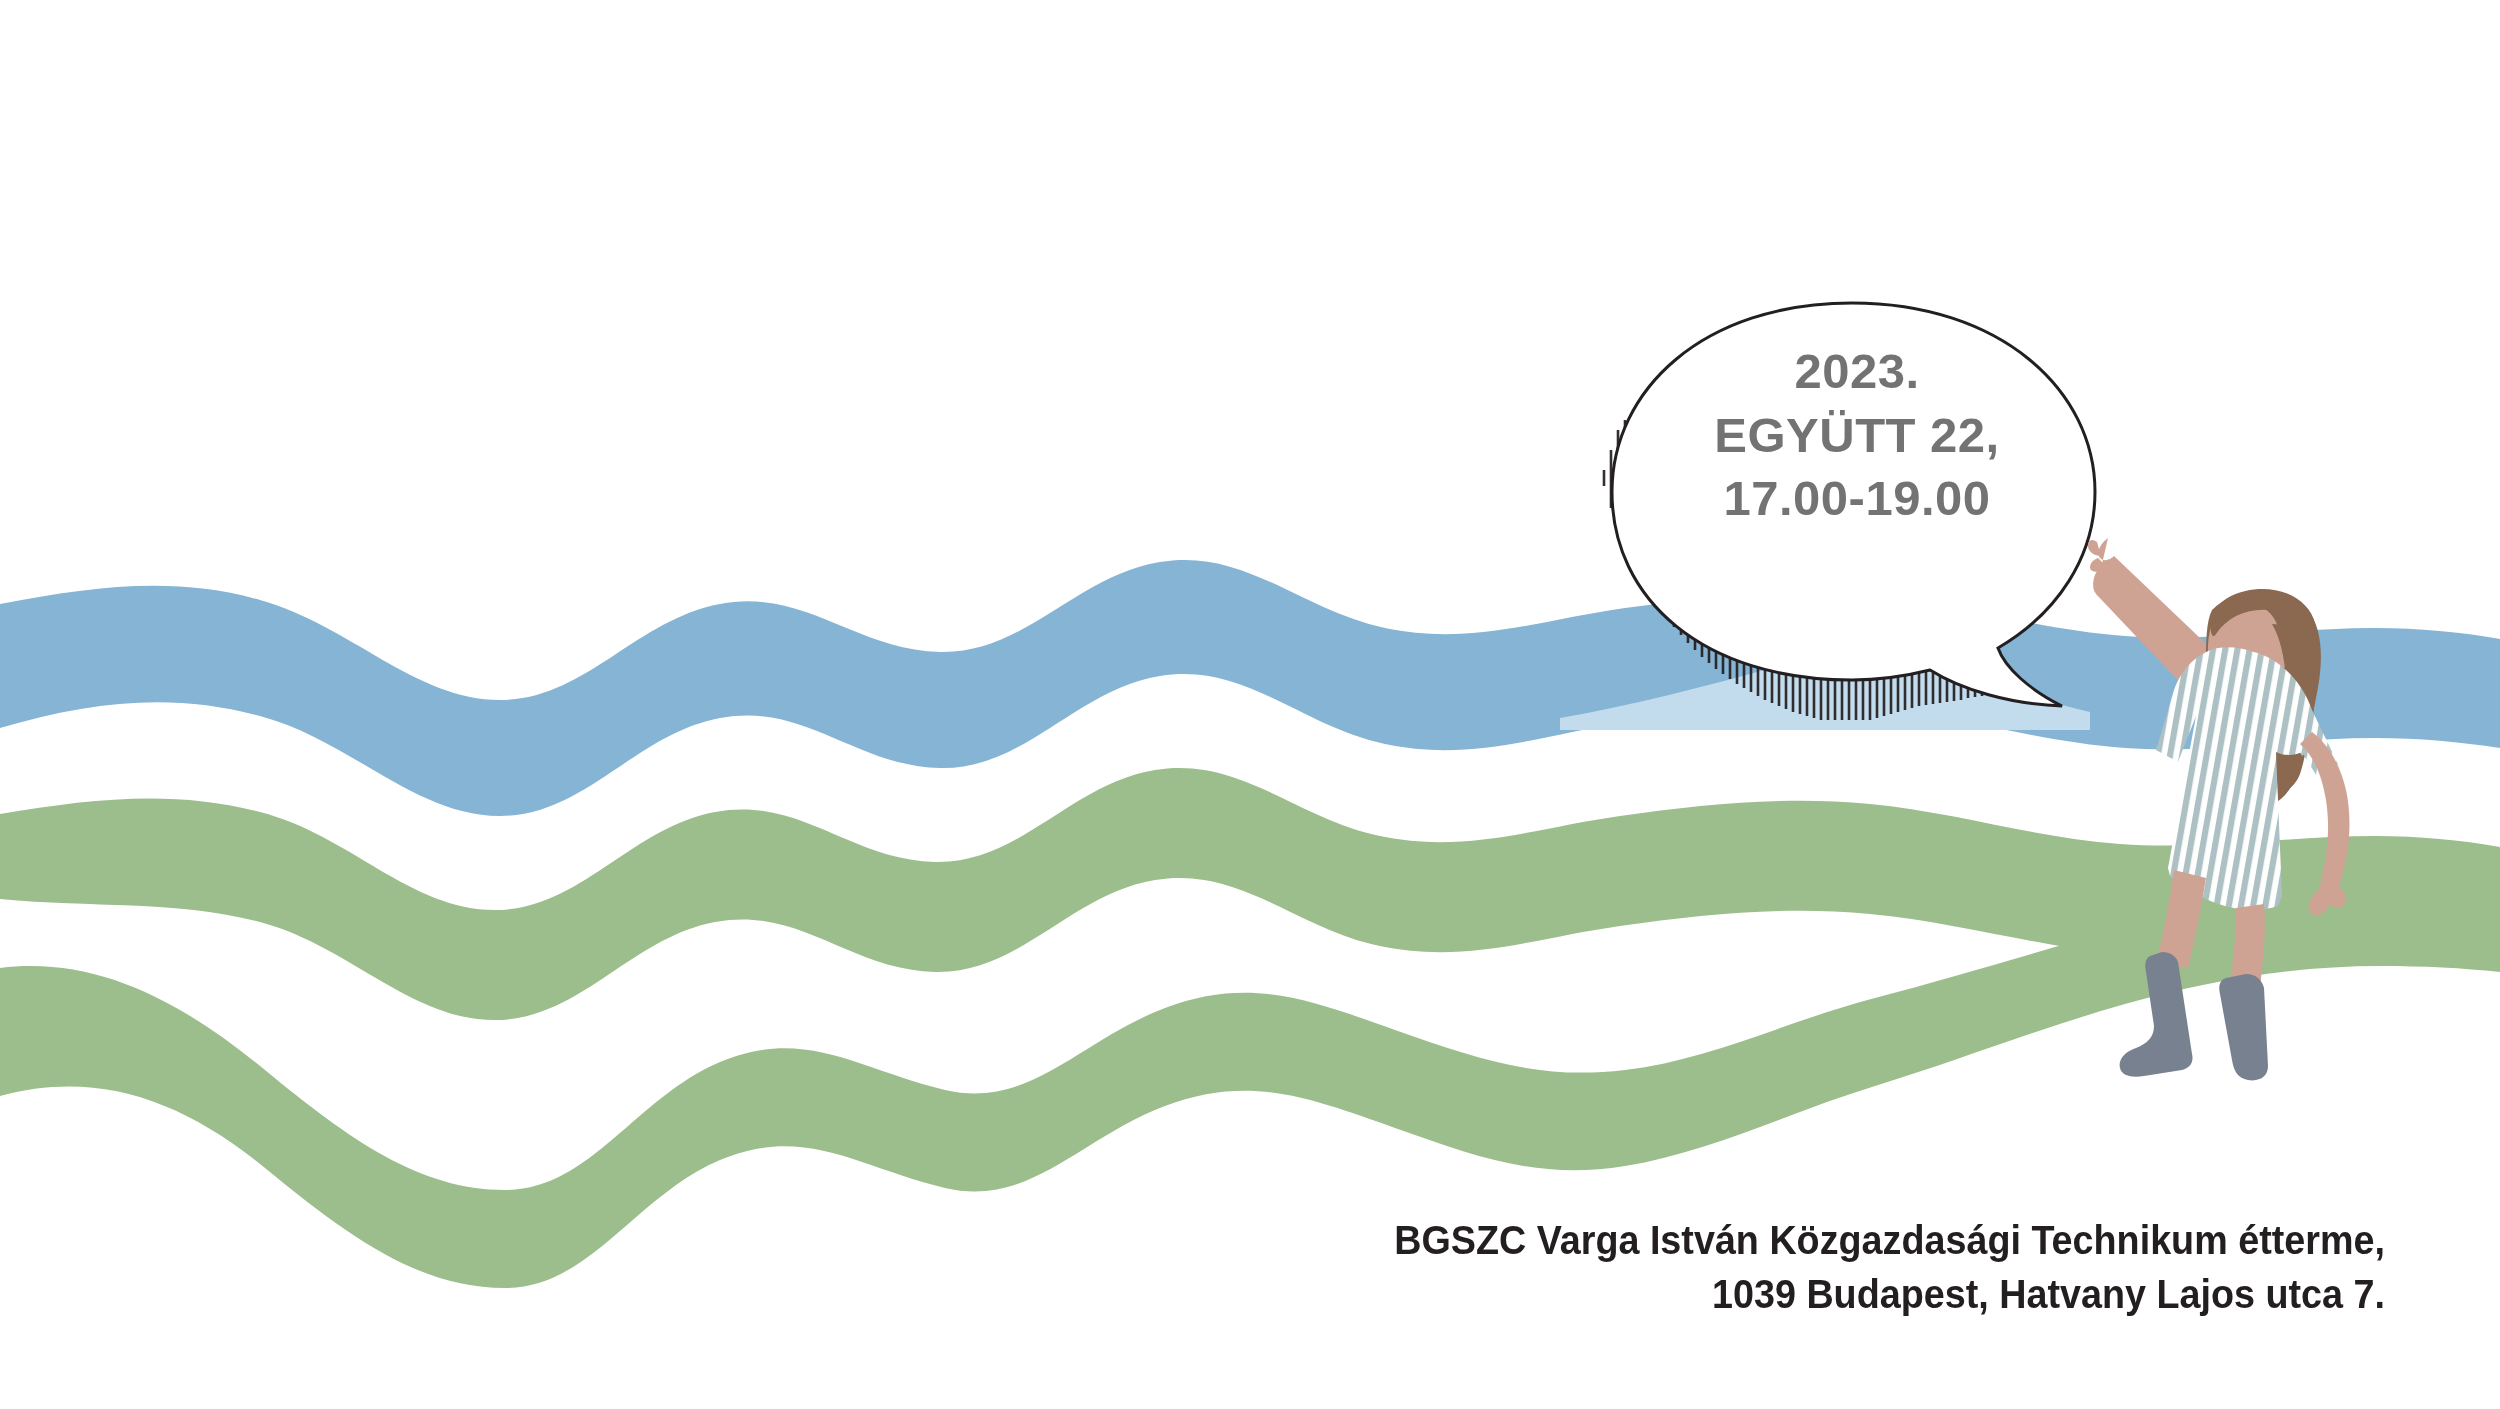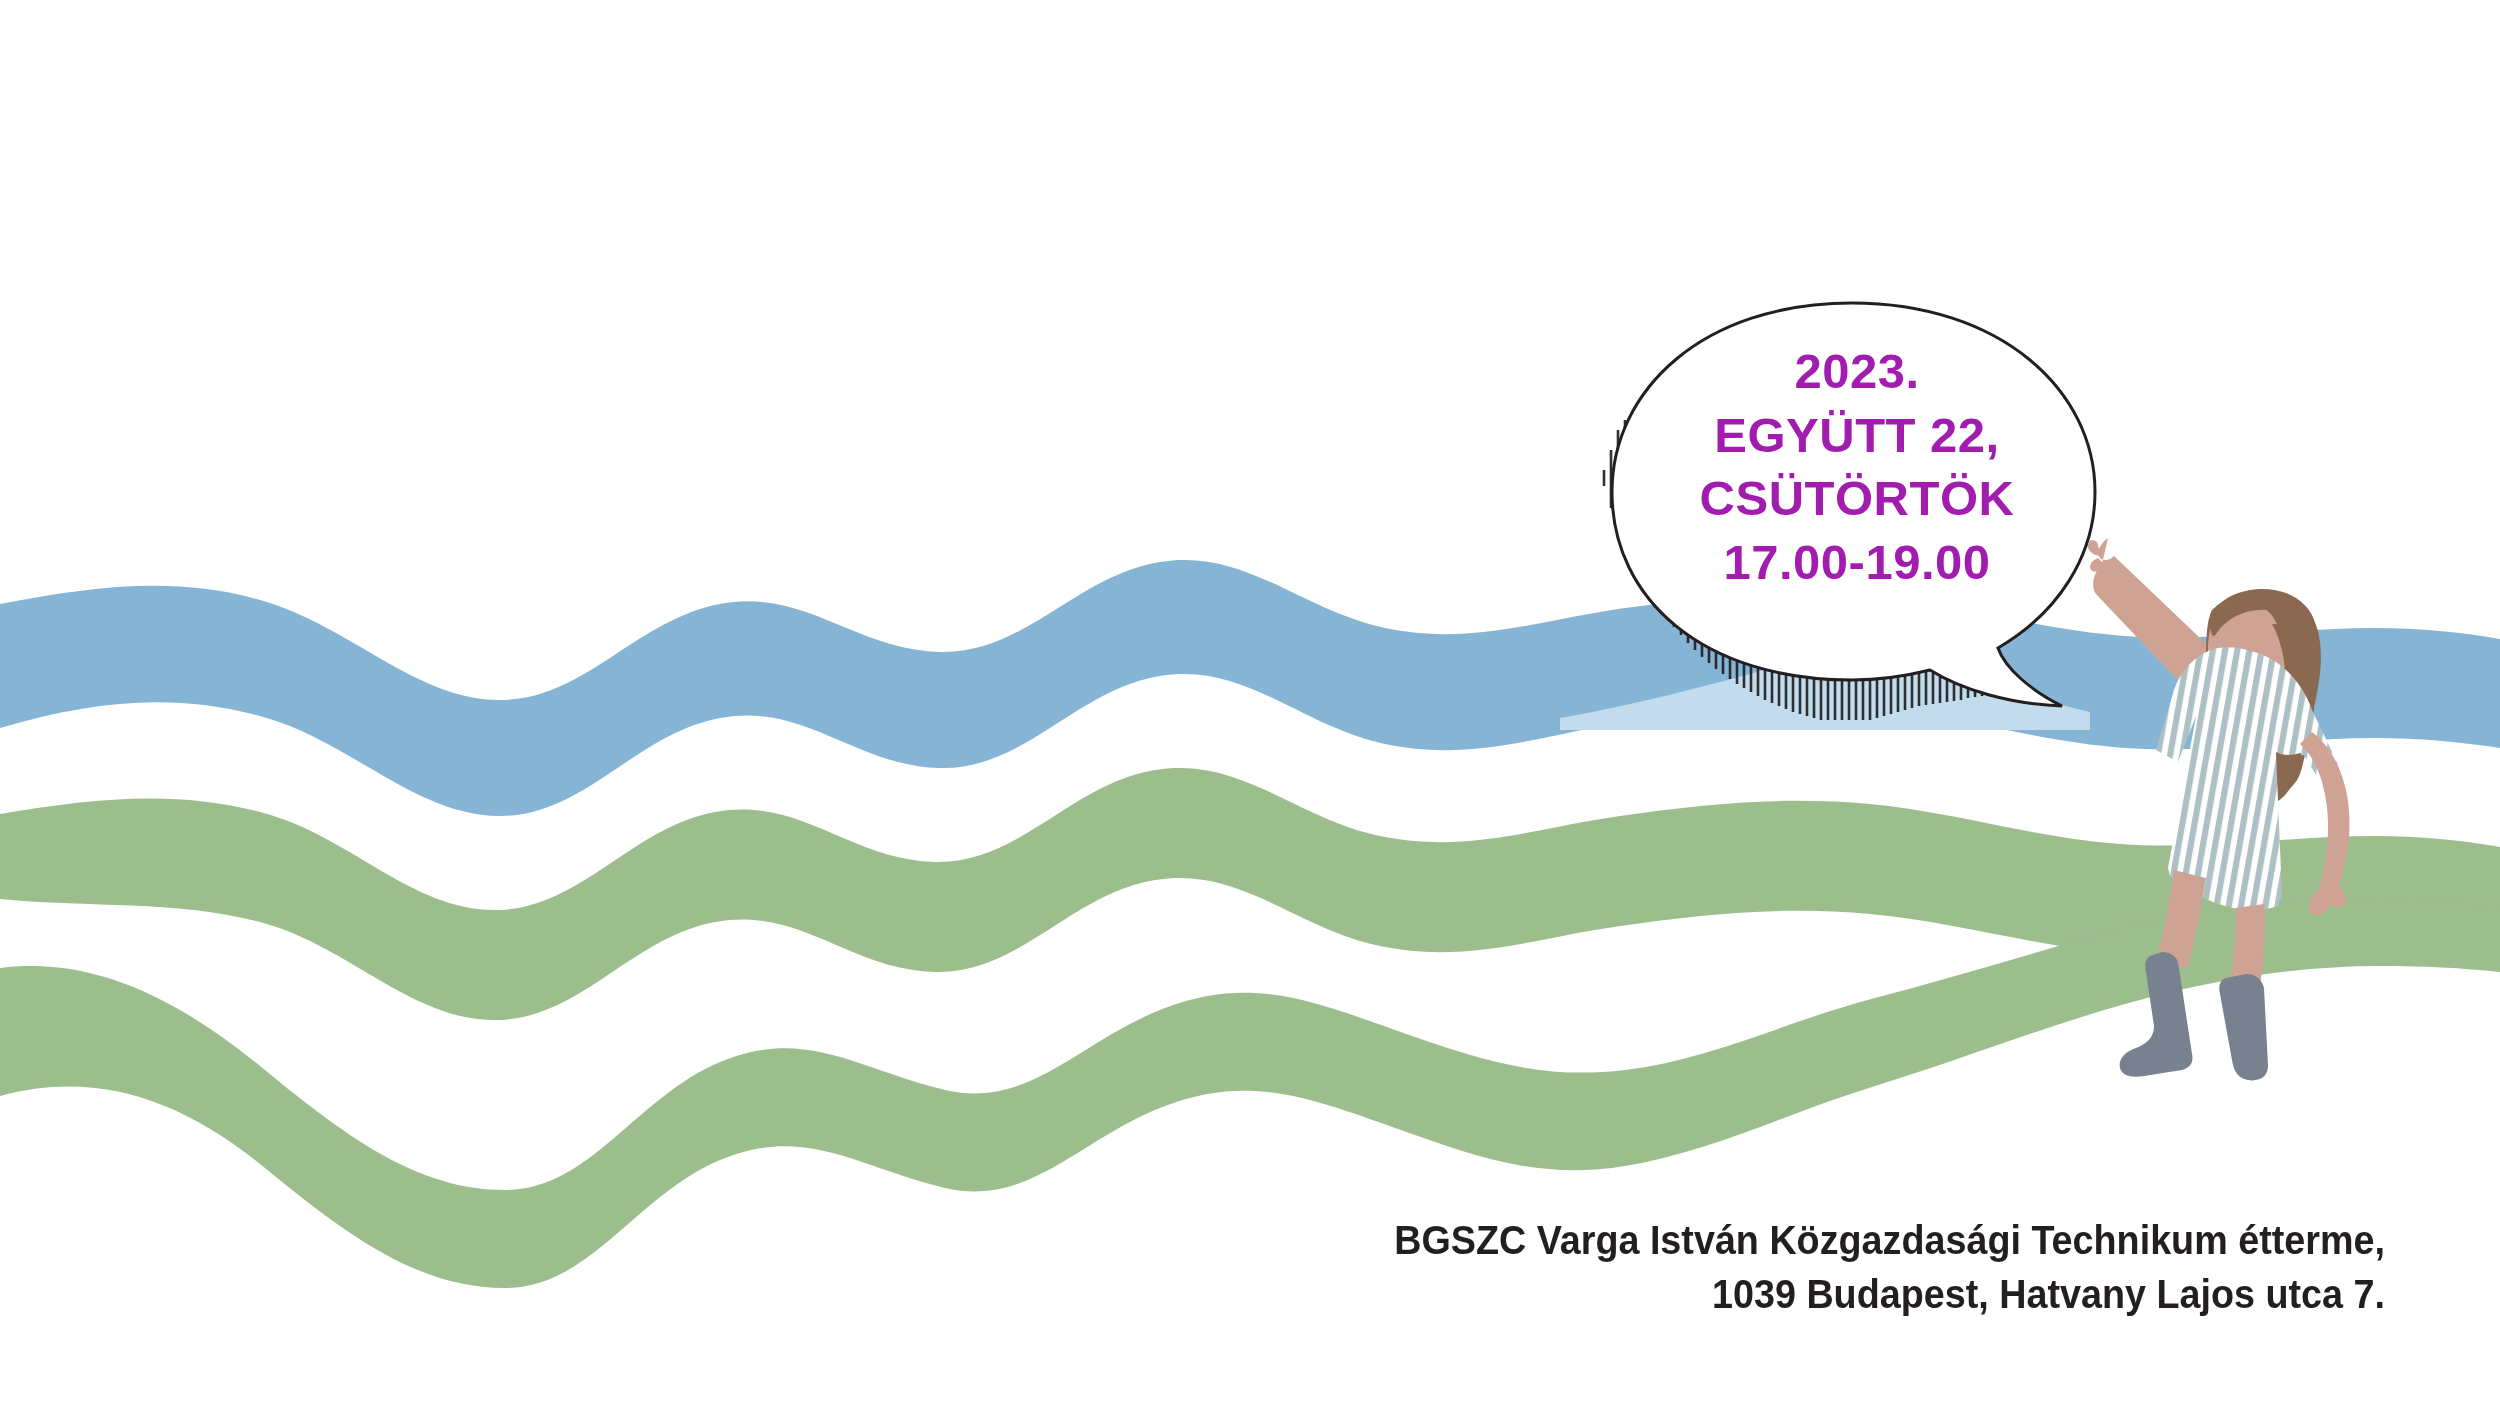--- a/index.html
+++ b/index.html
@@ -73,21 +73,21 @@
   #bubble-text{
     position:absolute;
     left:1622px;top:340px;
     width:470px;
     z-index:7;
     text-align:center;
     font-family:"Liberation Sans","DejaVu Sans",sans-serif;
     font-weight:bold;
     font-size:49px;
     line-height:1.30;
-    color:#a21caf;
+    color:#737373;
     letter-spacing:0.5px;
   }
   #bubble-text div{white-space:nowrap;}
 
   
   #girl{
     position:absolute;left:2050px;top:520px;
     width:460px;height:580px;
     z-index:8;
   }
@@ -290,21 +290,20 @@
              C2005 668 2030 690 2062 706
              C2010 704 1962 690 1930 670
              C1906 676 1880 680 1852 680
              C1703 680 1612 599 1612 492
              C1612 390 1703 303 1852 303 Z" fill="#ffffff" stroke="#231f20" stroke-width="3"></path>
   </svg>
 
   <div id="bubble-text">
     <div>2023.</div>
     <div>EGYÜTT 22,</div>
-    <div>CSÜTÖRTÖK</div>
     <div>17.00-19.00</div>
   </div>
 
   <svg id="girl" viewBox="0 0 460 580" xmlns="http://www.w3.org/2000/svg">
     <defs>
       <pattern id="dressStripes" width="12" height="12" patternUnits="userSpaceOnUse" patternTransform="rotate(10)">
         <rect width="12" height="12" fill="#ffffff"></rect>
         <rect x="0" width="6.2" height="12" fill="#adc0c3"></rect>
       </pattern>
     </defs>

